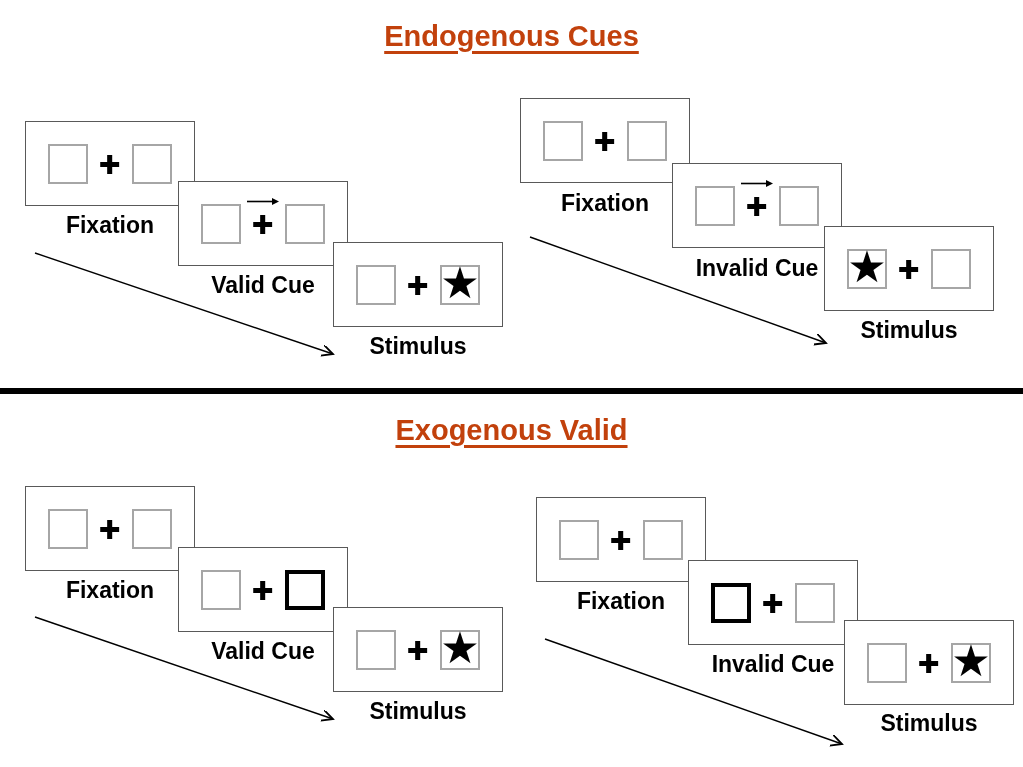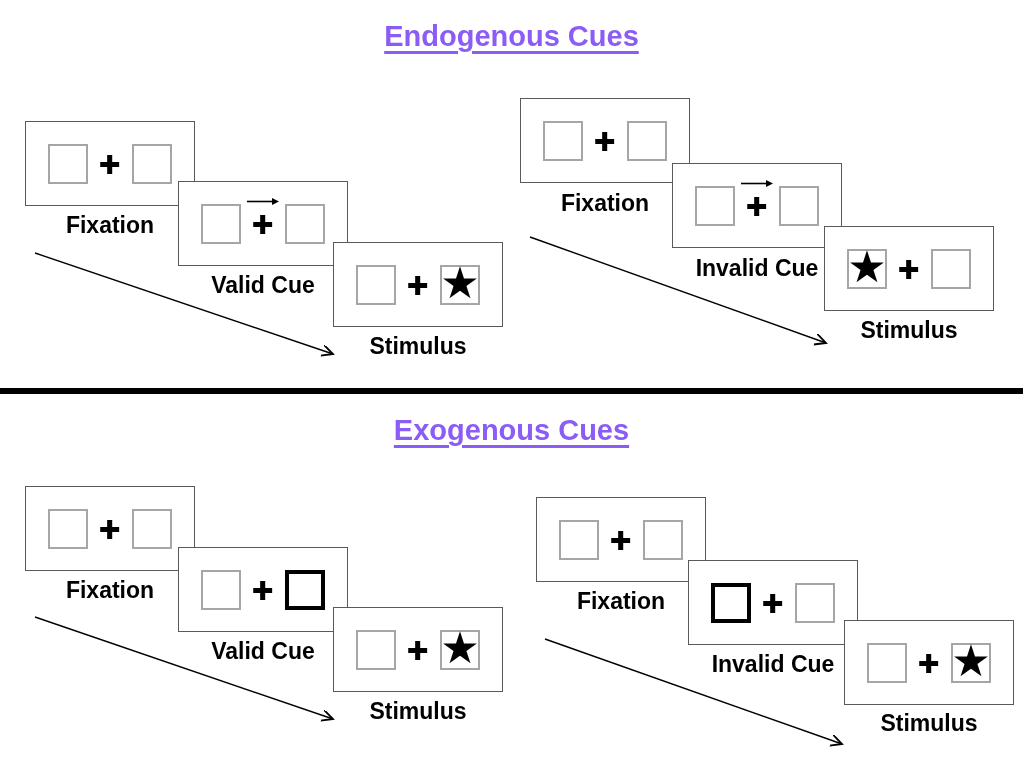--- a/index.html
+++ b/index.html
@@ -2,21 +2,21 @@
 <html><head>
 <meta charset="utf-8">
 <style>
   html,body{margin:0;padding:0;background:#ffffff;}
   .page{
     position:relative;width:1023px;height:767px;background:#ffffff;
     font-family:"Liberation Sans",sans-serif;overflow:hidden;color:#000;
   }
   .section-title{
     position:absolute;left:0;width:100%;text-align:center;
-    font-size:29px;font-weight:bold;color:#8b5cf6;
+    font-size:29px;font-weight:bold;color:#c2410c;
     text-decoration:underline;text-decoration-thickness:3px;text-underline-offset:5px;
   }
   .panel{
     position:absolute;width:170px;height:85px;background:#ffffff;
     border:1px solid #595959;box-sizing:border-box;
     display:flex;align-items:center;justify-content:space-between;
     padding:0 22px;
   }
   .box{
     width:40px;height:40px;box-sizing:border-box;background:#ffffff;
@@ -114,21 +114,21 @@
     <div class="box">
       <span class="star">★</span>
     </div>
     <span class="cross">✚</span>
     <div class="box"></div>
   </div>
   <div class="plabel" style="left:824px;top:317px">Stimulus</div>
 
   <div class="divider"></div>
 
-  <div class="section-title" style="top:414px">Exogenous Cues</div>
+  <div class="section-title" style="top:414px">Exogenous Valid</div>
 
   <svg class="seq-arrow" style="left:30px;top:612px" width="312" height="116">
     <defs>
       <marker id="ah3" markerWidth="11" markerHeight="9" refX="8" refY="4" orient="auto">
         <path d="M0,0 L8,4 L0,8" fill="none" stroke="#000" stroke-width="1.3"></path>
       </marker>
     </defs>
     <line x1="5" y1="5" x2="303" y2="107" stroke="#000" stroke-width="1.4" marker-end="url(#ah3)"></line>
   </svg>
 

